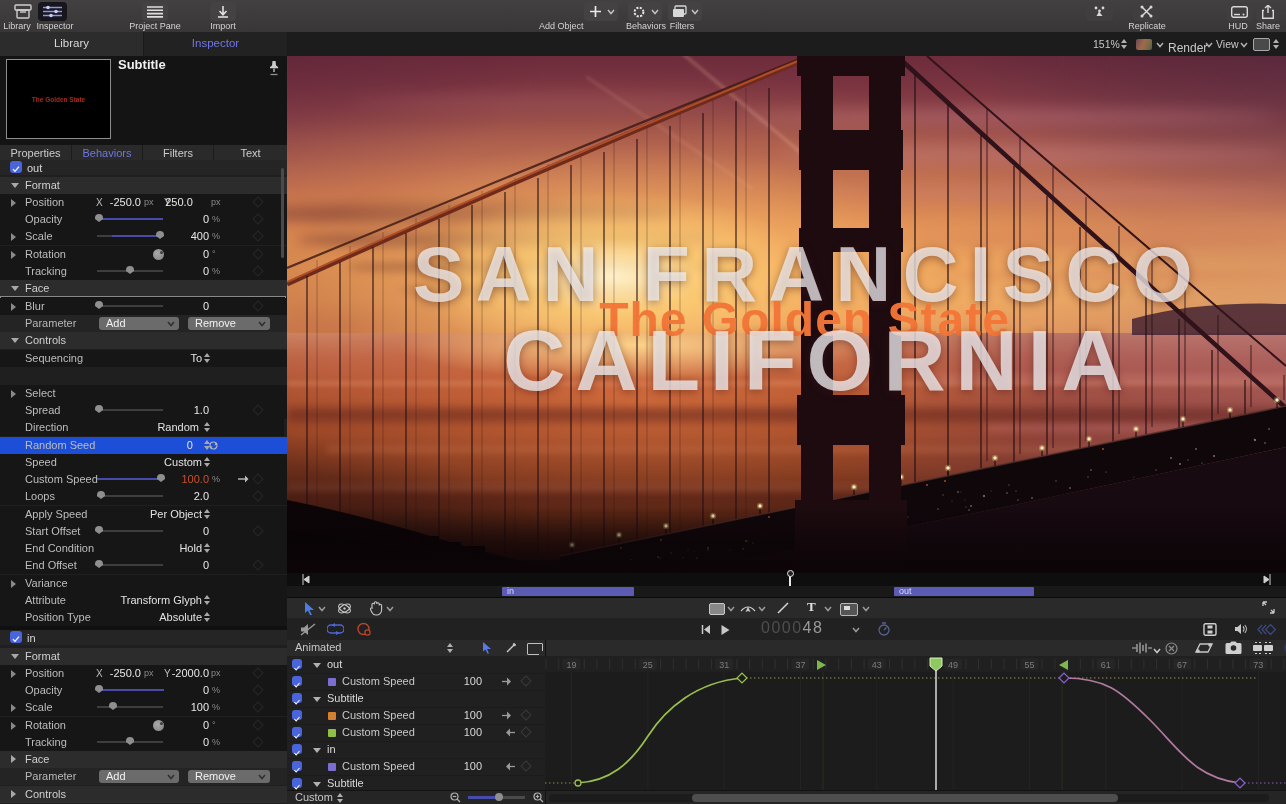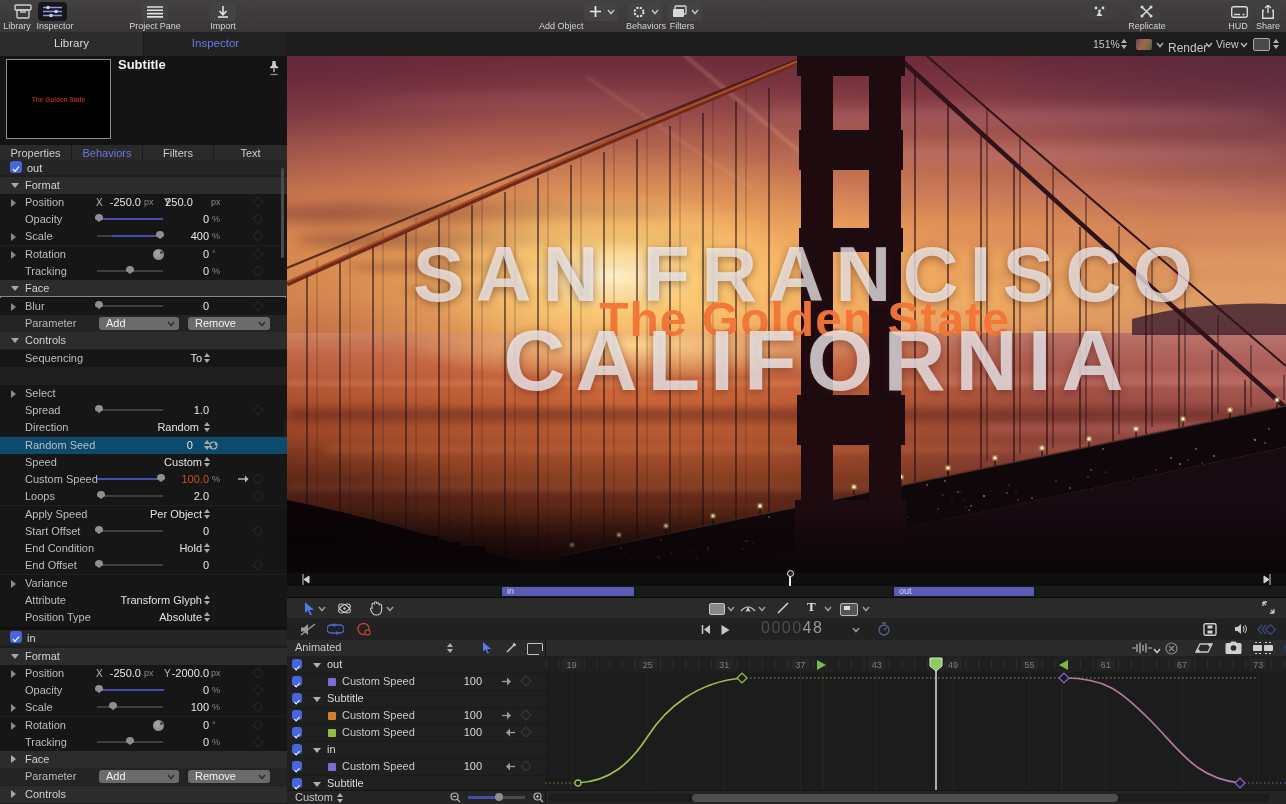--- a/index.html
+++ b/index.html
@@ -239,21 +239,21 @@
         <div style="position:absolute;left:95px;top:3px;width:8px;height:8px;background:#8f8f8f;border-radius:4px 4px 1px 1px;clip-path:polygon(0 0,100% 0,100% 62%,50% 100%,0 62%)"></div>
         <span style="color:#e6e6e6;font-size:11px;position:absolute;top:2px;text-align:right;width:60px;left:149px;color:#e6e6e6">1.0</span>
         <div style="position:absolute;left:254px;top:4px;width:6px;height:6px;border:1.2px solid #272727;transform:rotate(45deg)"></div>
       </div>
 <div style="position:absolute;left:0;top:257px;width:284px;height:17px;background:#161616">
         <span style="color:#bdbdbd;font-size:11px;position:absolute;top:2px;white-space:nowrap;left:25px">Direction</span>
         <span style="color:#e2e2e2;font-size:11px;position:absolute;top:2px;right:85px;text-align:right">Random</span>
         <div style="position:absolute;left:204px;top:3px;width:0;height:0;border-bottom:4px solid #a8a8a8;border-left:3px solid transparent;border-right:3px solid transparent"></div>
         <div style="position:absolute;left:204px;top:9px;width:0;height:0;border-top:4px solid #a8a8a8;border-left:3px solid transparent;border-right:3px solid transparent"></div>
       </div>
-<div style="position:absolute;left:0;top:275px;width:287px;height:17px;background:#0c4a6e">
+<div style="position:absolute;left:0;top:275px;width:287px;height:17px;background:#1d4ed8">
         <span style="color:#bdbdbd;font-size:11px;position:absolute;top:2px;white-space:nowrap;left:25px">Random Seed</span>
         <span style="color:#e2e2e2;font-size:11px;position:absolute;top:2px;right:85px;text-align:right">0&nbsp;&nbsp;&nbsp;</span>
         <div style="position:absolute;left:204px;top:3px;width:0;height:0;border-bottom:4px solid #a8a8a8;border-left:3px solid transparent;border-right:3px solid transparent"></div>
         <div style="position:absolute;left:204px;top:9px;width:0;height:0;border-top:4px solid #a8a8a8;border-left:3px solid transparent;border-right:3px solid transparent"></div>
         <svg style="position:absolute;left:208px;top:3px" width="11" height="11" viewBox="0 0 11 11">
           <path d="M2 5.5 A3.5 3.5 0 0 1 9 5.5" stroke="#b8b8b8" stroke-width="1.2" fill="none"></path>
           <path d="M9 5.5 A3.5 3.5 0 0 1 2 5.5" stroke="#b8b8b8" stroke-width="1.2" fill="none"></path>
           <path d="M8 2.2 L9.3 5 L6.5 5.2 Z" fill="#b8b8b8"></path>
           <path d="M3 9 L1.6 6.4 L4.4 6.2 Z" fill="#b8b8b8"></path>
         </svg>

